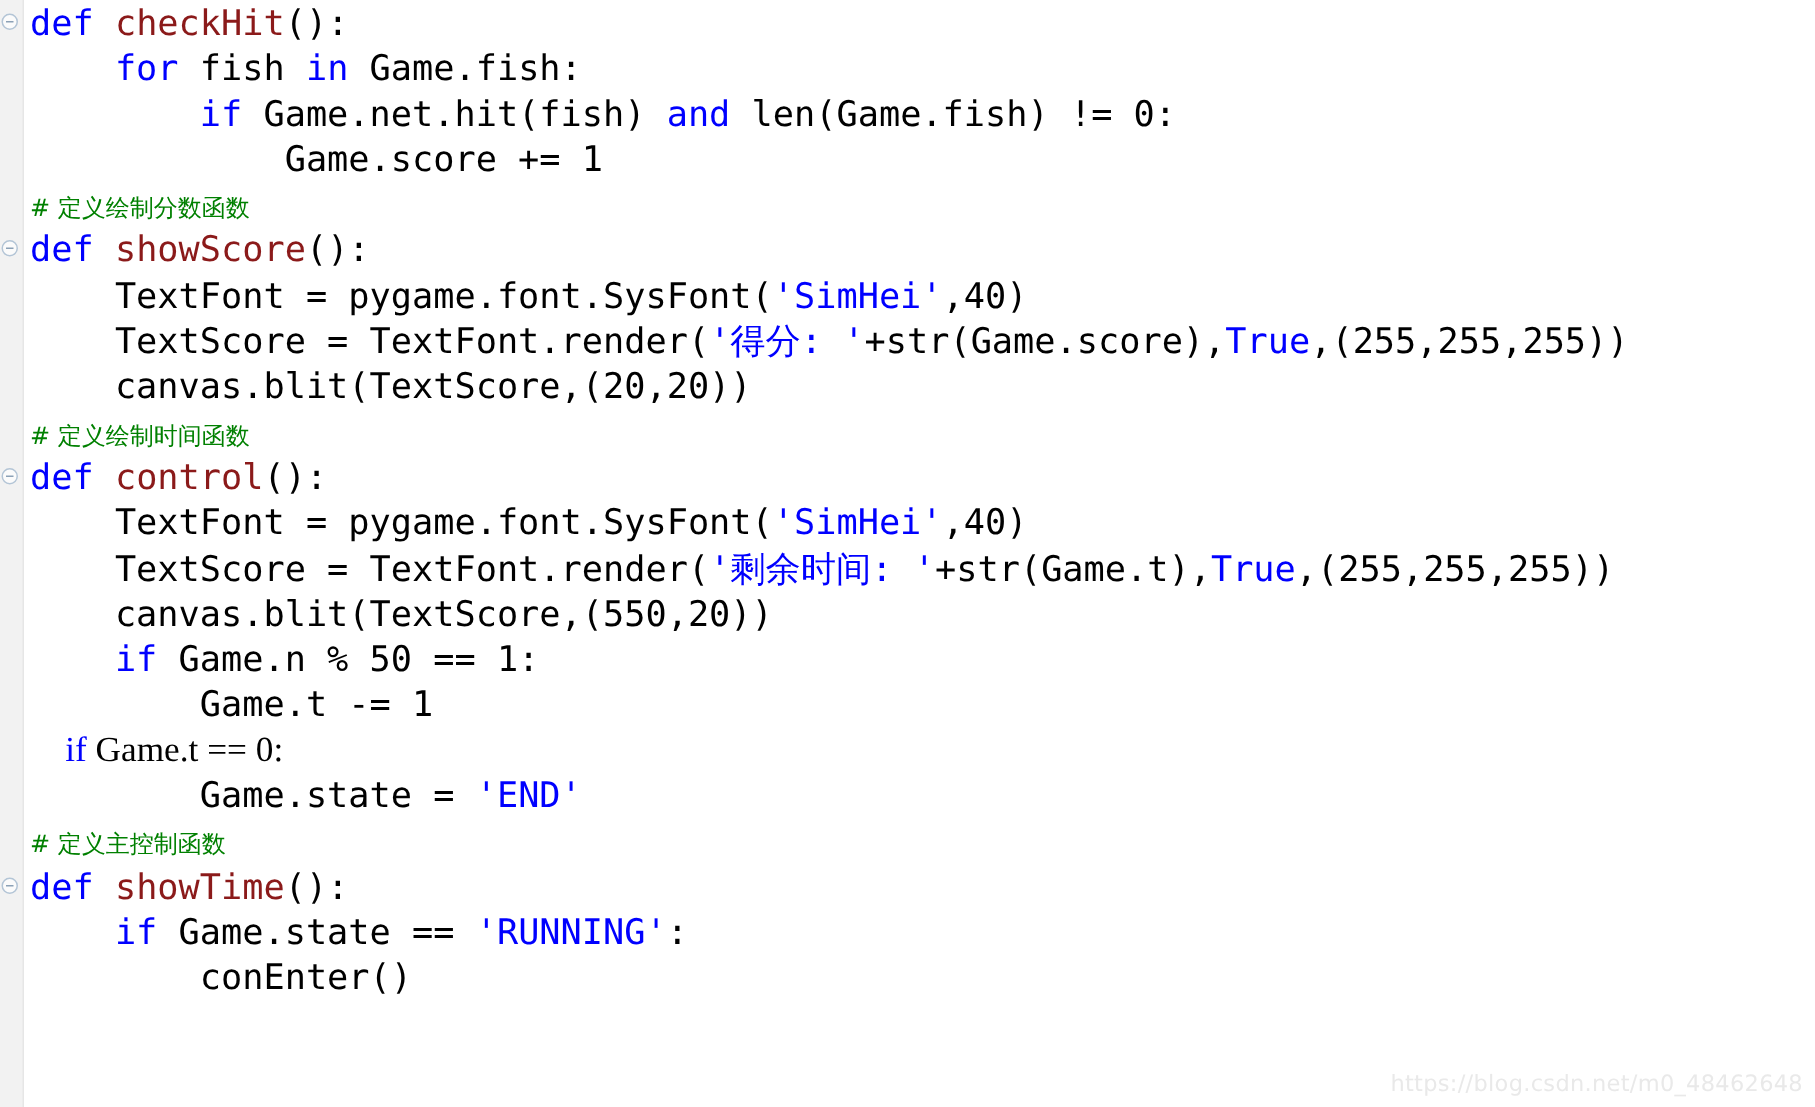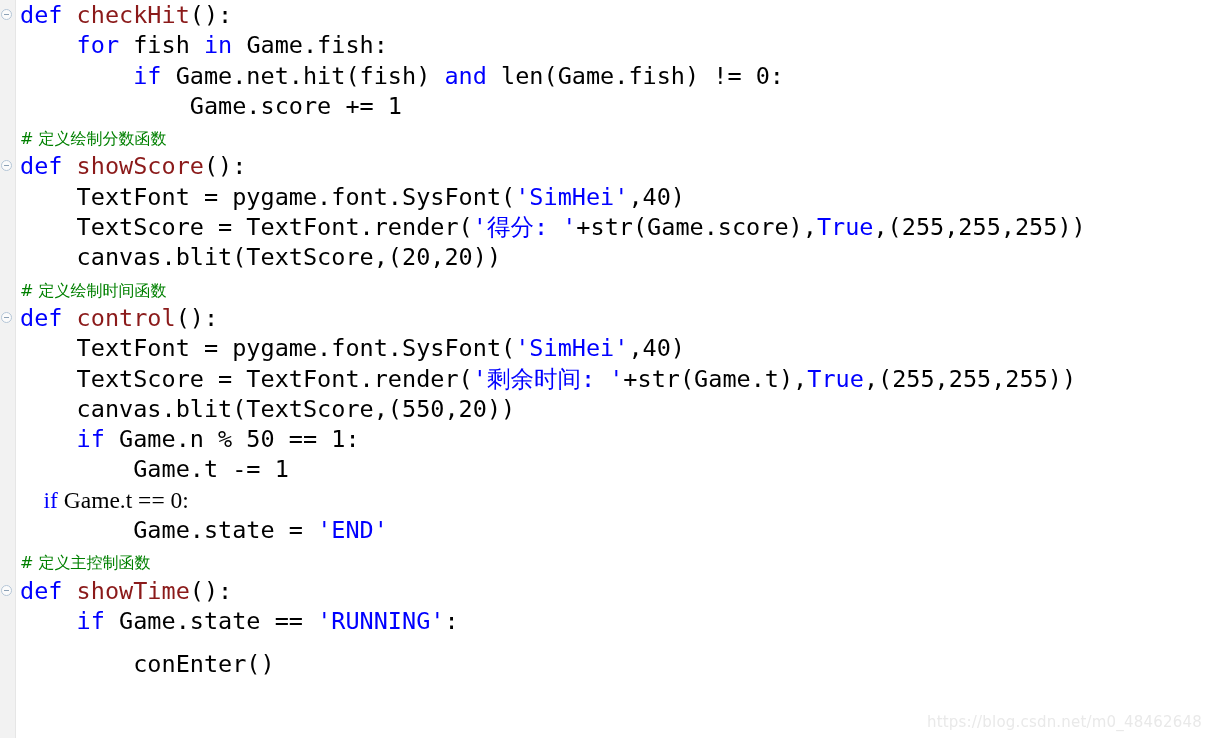--- a/index.html
+++ b/index.html
@@ -112,18 +112,18 @@
       <div class="line"><span class="code-text" style="margin-left: 18px;"><span class="plain">    TextFont = pygame.font.SysFont(</span><span class="str">'SimHei'</span><span class="plain">,40)</span></span></div>
       <div class="line"><span class="code-text" style="margin-left: 18px;"><span class="plain">    TextScore = TextFont.render(</span><span class="str">'剩余时间: '</span><span class="plain">+str(Game.t),</span><span class="kw">True</span><span class="plain">,(255,255,255))</span></span></div>
       <div class="line"><span class="code-text" style="margin-left: 18px;"><span class="plain">    canvas.blit(TextScore,(550,20))</span></span></div>
       <div class="line"><span class="code-text" style="margin-left: 18px;"><span class="plain">    </span><span class="kw">if</span><span class="plain"> Game.n % 50 == 1:</span></span></div>
       <div class="line"><span class="code-text" style="margin-left: 18px;"><span class="plain">        Game.t -= 1</span></span></div>
       <div class="line"><span class="code-text" style="margin-left: 18px; font-family: Liberation Serif, serif;"><span class="plain">    </span><span class="kw">if</span><span class="plain"> Game.t == 0:</span></span></div>
       <div class="line"><span class="code-text" style="margin-left: 18px;"><span class="plain">        Game.state = </span><span class="str">'END'</span></span></div>
       <div class="line"><span class="code-text" style="margin-left: 18px;"><span class="cm"># 定义主控制函数</span></span></div>
       <div class="line"><span class="fold"></span><span class="code-text" style="margin-left: 18px;"><span class="kw">def</span><span class="plain"> </span><span class="fn">showTime</span><span class="plain">():</span></span></div>
       <div class="line"><span class="code-text" style="margin-left: 18px;"><span class="plain">    </span><span class="kw">if</span><span class="plain"> Game.state == </span><span class="str">'RUNNING'</span><span class="plain">:</span></span></div>
-      <div class="line"><span class="code-text" style="margin-left: 18px; margin-top: 13px;"><span class="plain">        conEnter()</span></span></div>
+      <div class="line"><span class="code-text" style="margin-left: 18px;"><span class="plain">        conEnter()</span></span></div>
     </div>
 
   <div id="watermark">https://blog.csdn.net/m0_48462648</div>
 
 </div>
 
 </body></html>

